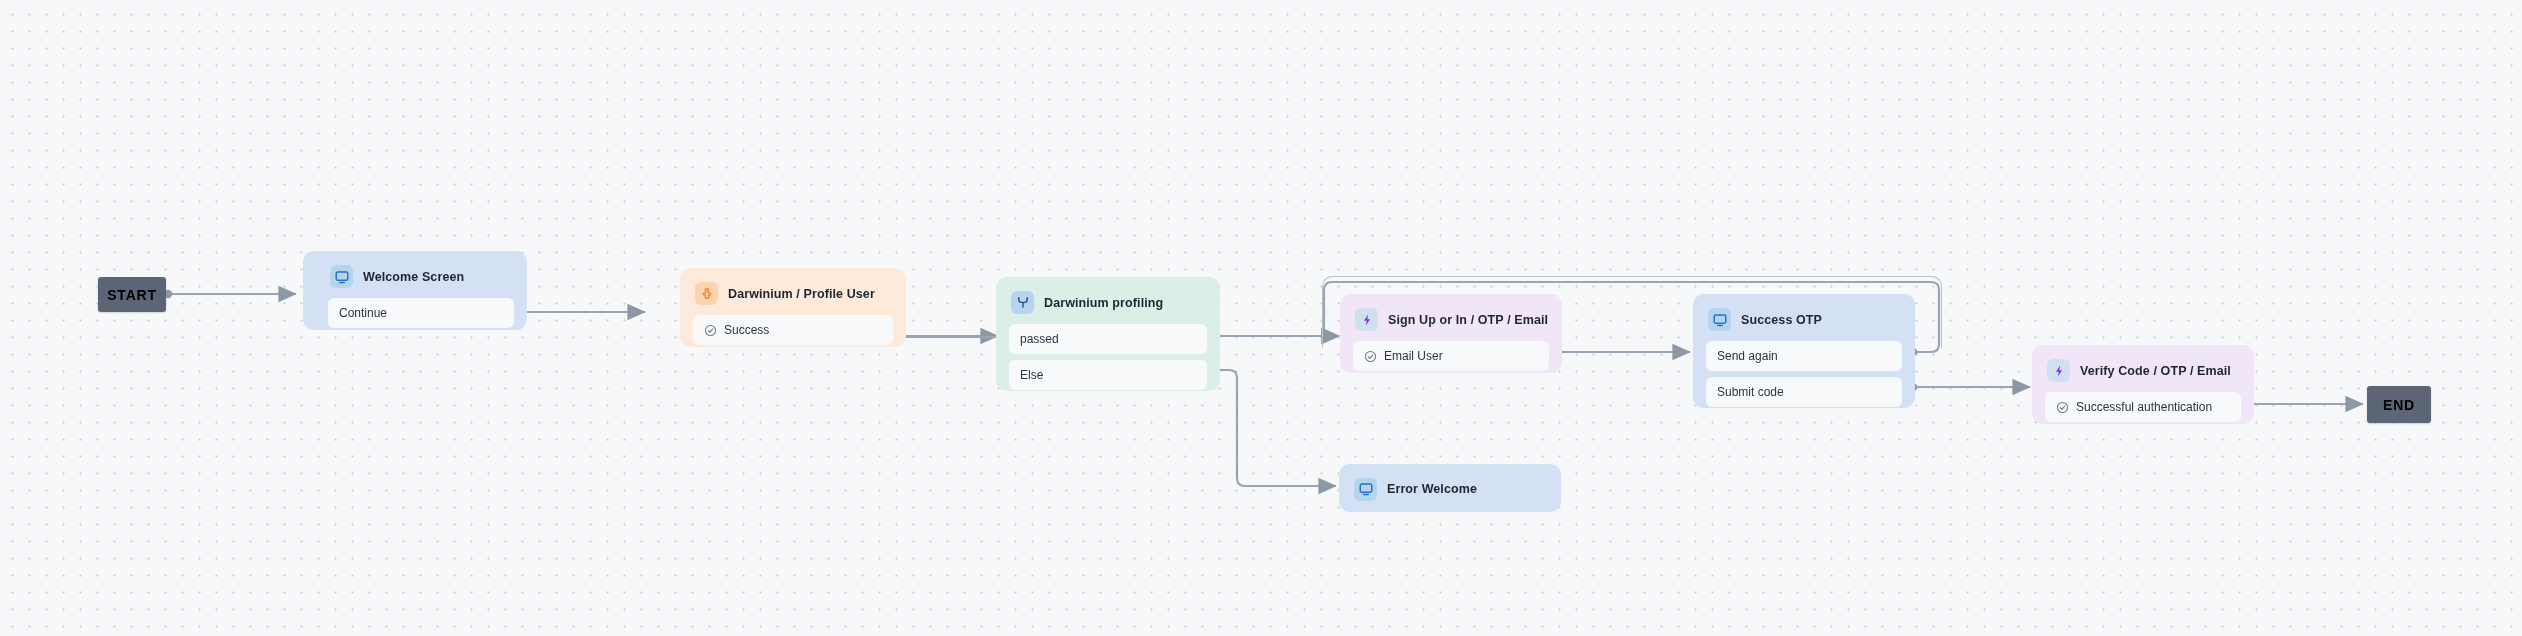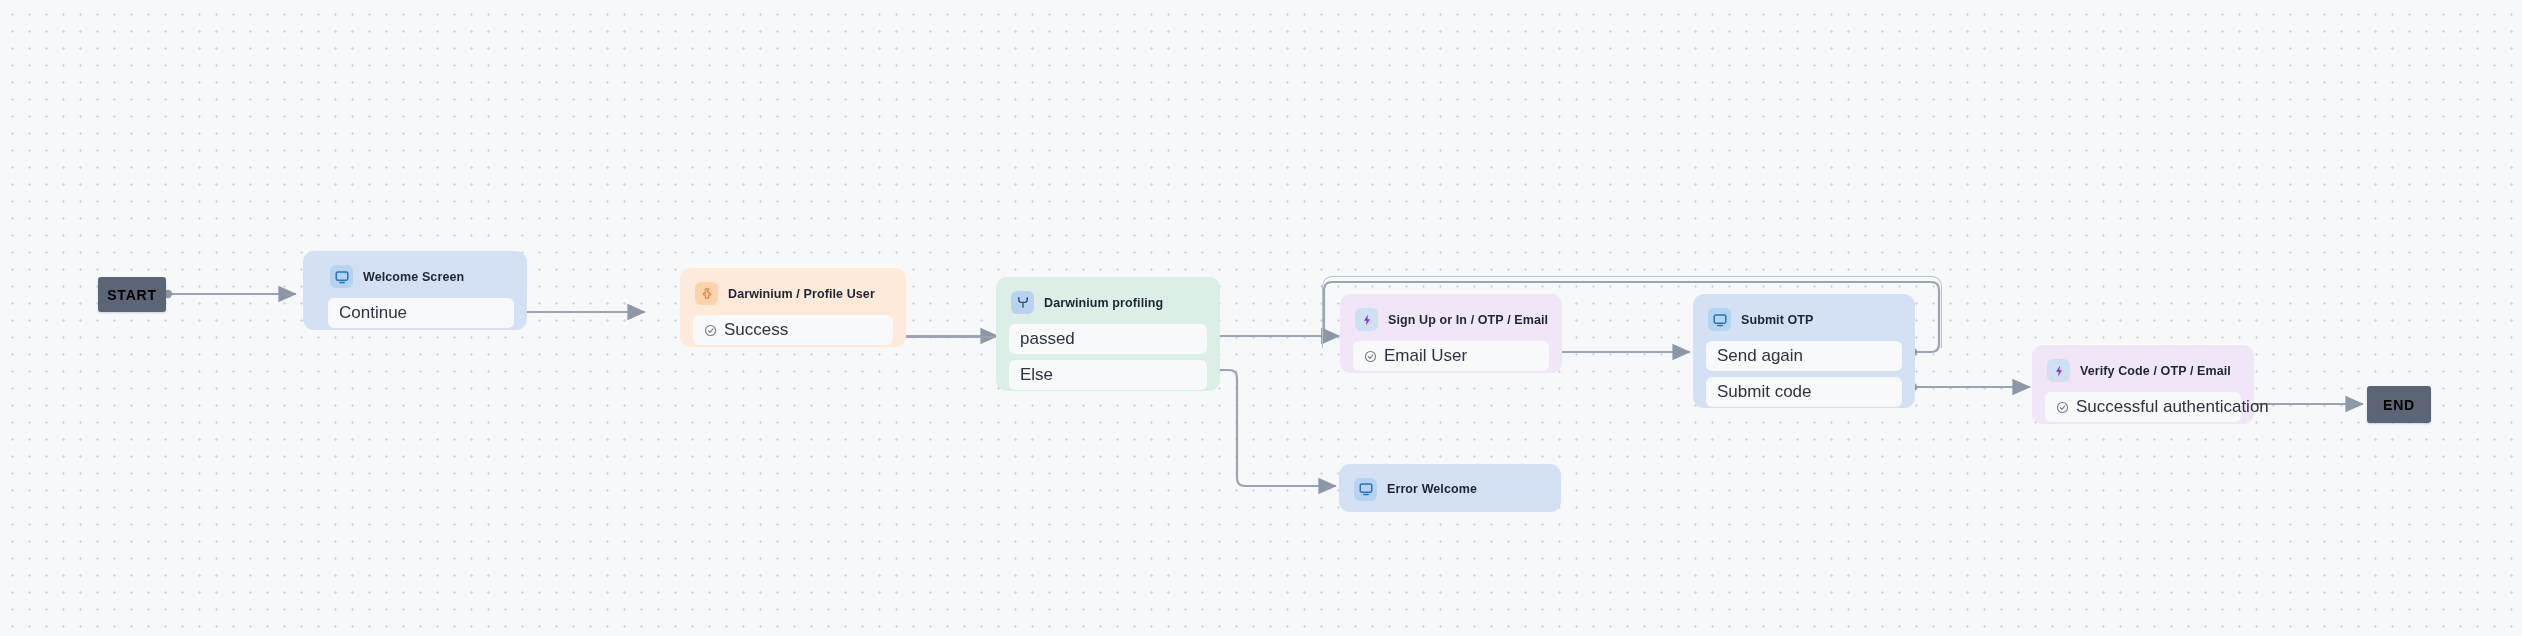--- a/index.html
+++ b/index.html
@@ -63,21 +63,21 @@
   .row{
     position:relative;
     background:#f7f9fb;
     border-radius:6px;
     height:30px;
     display:flex; align-items:center; gap:7px;
     padding:0 11px;
     font-size:11.5px; color:#2c3442;
     white-space:nowrap;
   }
-  .row-label{ font-size:17px; color:#2c3442; }
+  .row-label{ font-size:12px; color:#2c3442; }
   .check-ic{ flex:0 0 13px; width:13px; height:13px; display:block; }
 
   
   .node.headonly{ justify-content:center; }
 </style>
 </head>
 <body>
 
 <div id="canvas">
 
@@ -210,21 +210,21 @@
   </div>
 
   <div class="node blue" style="left:1693px; top:294px; width:222px; height:114px;">
     <div class="node-head">
       <span class="icon-box ib-blue">
         <svg width="14" height="14" viewBox="0 0 16 16">
             <rect x="1.4" y="2.4" width="13.2" height="9.2" rx="1.6" fill="none" stroke="#2272cc" stroke-width="1.7"></rect>
             <path d="M5.4 14.2h5.2" stroke="#2272cc" stroke-width="1.7" stroke-linecap="round"></path>
           </svg>
       </span>
-      <span class="node-title">Submit OTP</span>
+      <span class="node-title">Success OTP</span>
     </div>
     <div class="rows">
       <div class="row">
         <span class="row-label">Send again</span>
       </div>
       <div class="row">
         <span class="row-label">Submit code</span>
       </div>
     </div>
   </div>

